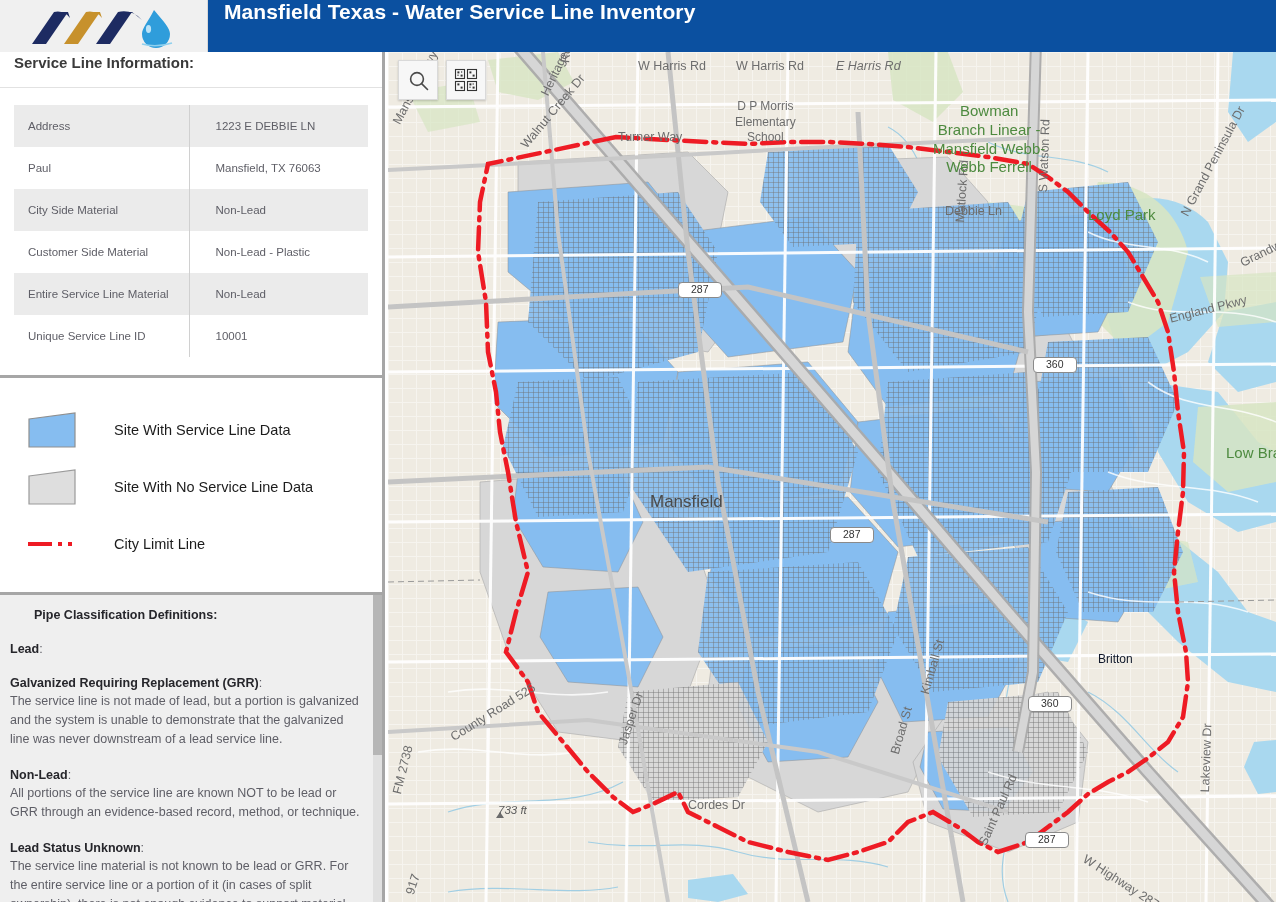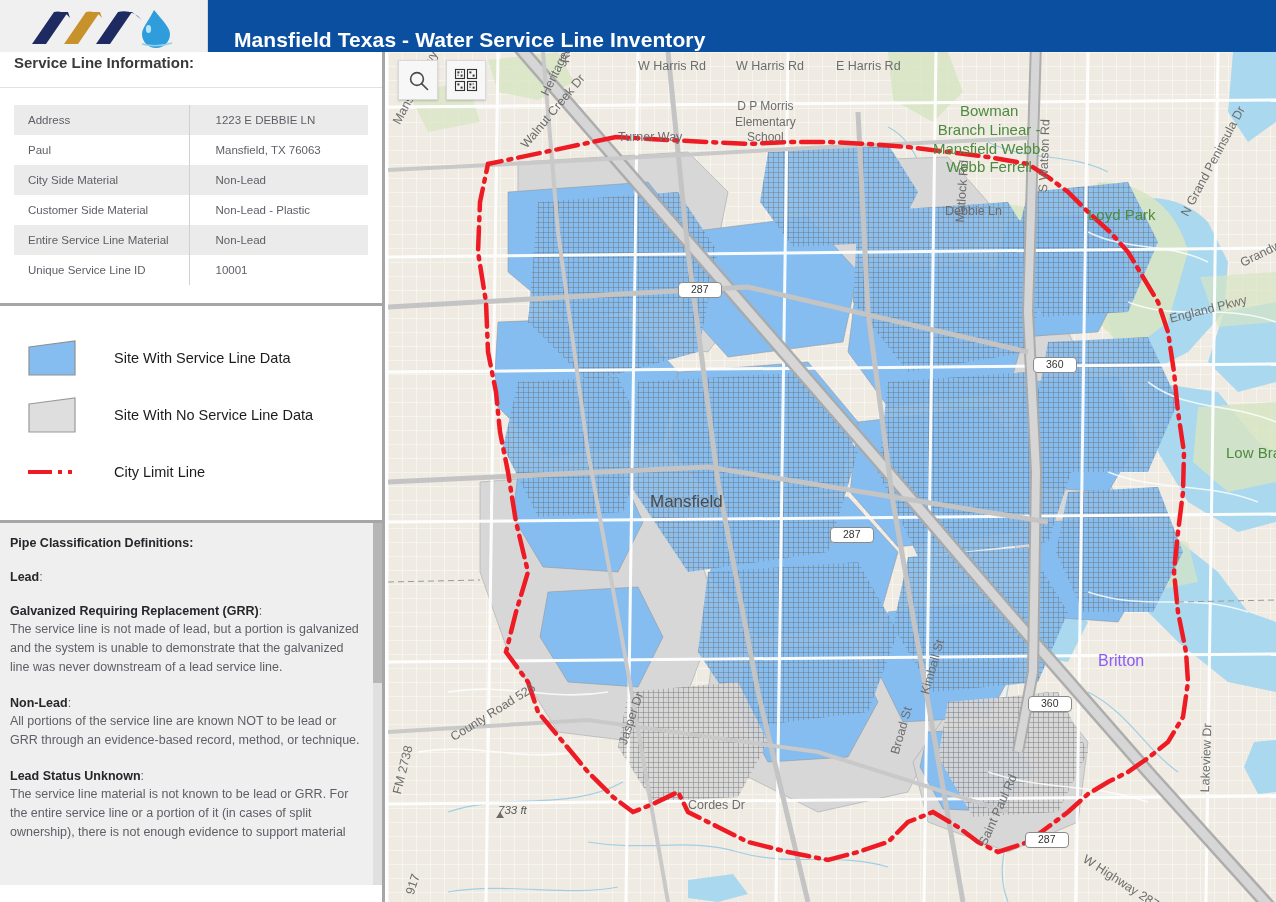--- a/index.html
+++ b/index.html
@@ -13,41 +13,41 @@
 
   
   .header { position: absolute; top: 0; left: 0; width: 1276px; height: 52px; display: flex; }
   .logo-box {
     width: 208px; height: 52px; background: #f0f0f0;
     display: flex; align-items: center; justify-content: center;
     border-right: 1px solid #d8d8d8;
   }
   .logo-svg { display: block; }
   .title-bar {
-    flex: 1; background: #0b50a0; display: flex; align-items: flex-end;
-    padding-left: 26px;
+    flex: 1; background: #0b50a0; display: flex; align-items: flex-start;
+    padding-left: 16px;
   }
   .title-bar .title {
     color: #ffffff; font-size: 21px; font-weight: bold; letter-spacing: .1px;
     white-space: nowrap;
   }
 
   
   .sidebar {
     position: absolute; top: 52px; left: 0; width: 385px; height: 850px;
     background: #ffffff; border-right: 3px solid #a6a6a6; overflow: hidden;
   }
   .panel-info { background:#fff; padding: 0; }
   .panel-title {
     font-size: 15px; font-weight: bold; color: #3a3a3a;
     padding: 2px 14px 16px 14px;
     border-bottom: 1px solid #e2e2e2;
   }
   .info-table { width: 354px; margin: 17px 14px 18px 14px; border-collapse: collapse; }
-  .info-table tr { height: 30px; }
+  .info-table tr { height: 42px; }
   .info-table tr:nth-child(odd) { background: #ebebeb; }
   .info-table tr:nth-child(even) { background: #ffffff; }
   .info-table td { font-size: 11.5px; color: #5e5e66; padding: 0 8px; vertical-align: middle; }
   .info-table td.k { width: 175px; border-right: 1px solid #d0d0d0; padding-left: 14px; }
   .info-table td.v { padding-left: 26px; }
 
   .sidebar-sep { height: 3px; background: #a6a6a6; width: 385px; }
 
   
   .legend { background: #ffffff; padding: 30px 0 26px 0; }
@@ -58,21 +58,21 @@
   .line-swatch { width: 50px; height: 12px; flex: none; position: relative; }
   .line-swatch .dash { position: absolute; top: 4px; left: 0; width: 24px; height: 4px; background: #ee1b24; }
   .line-swatch .dot1 { position: absolute; top: 4px; left: 30px; width: 4px; height: 4px; background: #ee1b24; }
   .line-swatch .dot2 { position: absolute; top: 4px; left: 40px; width: 4px; height: 4px; background: #ee1b24; }
 
   
   .defs {
     background: #efefef; padding: 13px 16px 0 10px; height: 362px; overflow: hidden;
     position: relative;
   }
-  .defs h4 { font-size: 12.5px; color: #26262b; font-weight: bold; margin-bottom: 17px; }
+  .defs h4 { font-size: 12.5px; color: #26262b; font-weight: bold; margin-bottom: 17px; margin-left: 24px; }
   .def-block { margin-bottom: 16px; }
   .def-term { font-size: 12.5px; color: #26262b; font-weight: bold; display: inline; }
   .def-colon { font-size: 12.5px; color: #5e5e66; }
   .def-text { font-size: 12.5px; color: #5e5e66; line-height: 1.52; margin-top: 1px; }
   .defs-scrollbar {
     position: absolute; right: 0; top: 0; width: 9px; height: 362px; background: #e0e0e0;
   }
   .defs-scrollbar .thumb { position: absolute; top: 0; left: 0; width: 9px; height: 160px; background: #b6b6b6; }
 
   
@@ -88,21 +88,21 @@
     width: 40px; height: 40px; background: #f7f7f7; border: 1px solid #d9d9d9;
     display: flex; align-items: center; justify-content: center;
     box-shadow: 0 1px 2px rgba(0,0,0,.18); cursor: pointer;
   }
   .map-label {
     position: absolute; font-family: "Liberation Sans", sans-serif;
     pointer-events: none; white-space: nowrap;
   }
   .lbl-road { font-size: 12.5px; color: #6d6d6d; }
   .lbl-place { font-size: 17px; color: #4a4a4a; }
-  .lbl-place-sm { font-size: 16px; color: #8b5cf6; }
+  .lbl-place-sm { font-size: 12px; color: #0f172a; }
   .lbl-park { font-size: 15px; color: #4d8a3f; text-align: center; line-height: 1.25; }
   .lbl-school { font-size: 12px; color: #6d6d6d; text-align: center; line-height: 1.3; }
   .lbl-elev { font-size: 11.5px; color: #5b5b5b; font-style: italic; }
   .shield {
     position: absolute; background: #fff; border: 1.5px solid #8a8a8a; border-radius: 4px;
     font-size: 10.5px; color: #333; padding: 1px 12px; line-height: 1.1;
   }
 </style>
 </head>
 <body>
@@ -402,21 +402,21 @@
             <rect x="18.6" y="15.4" width="1.2" height="1.2"></rect>
               <rect x="15.4" y="18.6" width="1.2" height="1.2"></rect>
           </g>
         </svg>
       </div>
     </div>
 
     <div id="map-labels">
         <div class="map-label lbl-road" style="left: 250px; top: 7px;">W Harris Rd</div>
         <div class="map-label lbl-road" style="left: 348px; top: 7px;">W Harris Rd</div>
-        <div class="map-label lbl-road" style="left: 448px; top: 7px;">E Harris Rd</div>
+        <div class="map-label lbl-road" style="left: 448px; top: 7px; font-style: italic;">E Harris Rd</div>
         <div class="map-label lbl-road" style="left: 2px; top: 68px; transform: rotate(-62deg); transform-origin: left top;">Mansfield Hwy</div>
         <div class="map-label lbl-road" style="left: 557px; top: 152px; border-radius: 6px;">Debbie Ln</div>
         <div class="map-label lbl-road" style="left: 648px; top: 140px; transform: rotate(-88deg); transform-origin: left top;">S Watson Rd</div>
         <div class="map-label lbl-park" style="left: 700px; top: 154px;">Loyd Park</div>
         <div class="map-label lbl-road" style="left: 790px; top: 160px; transform: rotate(-62deg); transform-origin: left top;">N Grand Peninsula Dr</div>
         <div class="map-label lbl-road" style="left: 850px; top: 205px; transform: rotate(-26deg); transform-origin: left top;">Grandway</div>
         <div class="map-label lbl-road" style="left: 780px; top: 260px; transform: rotate(-14deg); transform-origin: left top;">England Pkwy</div>
         <div class="map-label lbl-park" style="left: 838px; top: 392px;">Low Branch Park</div>
         <div class="map-label lbl-place" style="left: 262px; top: 440px;">Mansfield</div>
         <div class="map-label lbl-place-sm" style="left: 710px; top: 600px;">Britton</div>

